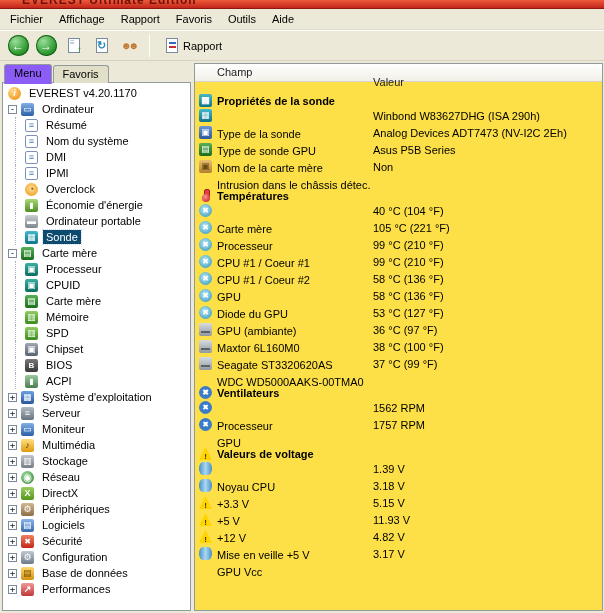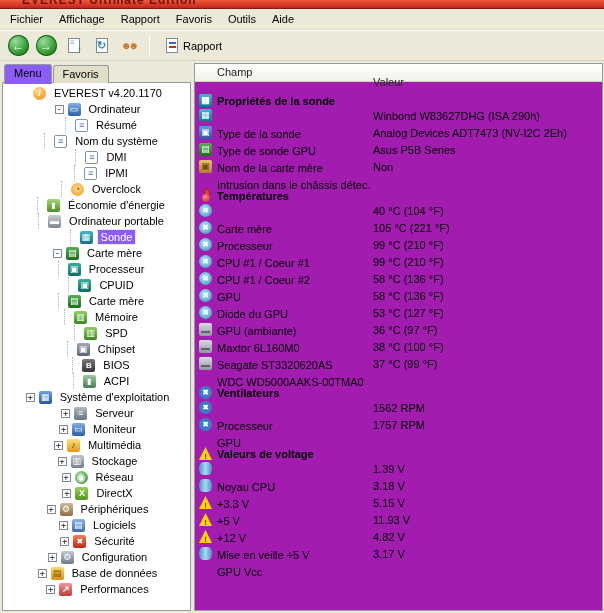--- a/index.html
+++ b/index.html
@@ -73,33 +73,33 @@
     display:inline-block; padding:2px 9px 3px;
     border:1px solid #919b9c; border-bottom:none;
     border-radius:3px 3px 0 0;
     background:#e2dfc8; position:relative; top:2px; margin-right:1px;
   }
   .tab.active { background:#8b5cf6; top:1px; padding-bottom:5px; }
   .tree {
     flex:1; background:#fff; border:1px solid #919b9c;
     overflow:hidden; padding-top:2px;
   }
-  .tree-row { display:flex; align-items:center; height:16px; padding-left:5px; white-space:nowrap;justify-content:center; }
+  .tree-row { display:flex; align-items:center; height:16px; padding-left:5px; white-space:nowrap; }
   .tree-row.d1 { padding-left:12px; }
   .tree-row.d1::before { content:""; height:16px; border-left:1px dotted #a8b4c0; margin-right:9px; }
   .exp {
     width:9px; height:9px; border:1px solid #7e8a99; background:#fff;
     margin-right:4px; flex:none;
     font-size:9px; line-height:7px; text-align:center; color:#222;
     font-family:"DejaVu Sans Mono", monospace;
   }
   .tree-label { padding:1px 3px; }
-  .tree-label.selected { background:#8b5cf6; color:#fff; outline:1px dotted #cfd8f0; }
-  
-  .right { flex:1; background:#a21caf; border:1px solid #919b9c; display:flex; flex-direction:column; overflow:hidden; }
+  .tree-label.selected { background:#0c4a6e; color:#fff; outline:1px dotted #cfd8f0; }
+  
+  .right { flex:1; background:#fde047; border:1px solid #919b9c; display:flex; flex-direction:column; overflow:hidden; }
   .cols {
     height:18px; flex:none; position:relative;
     background:linear-gradient(#ffffff,#f1f0e8);
     border-bottom:1px solid #d8d5c8;
     color:#222;
   }
   .col-champ  { position:absolute; left:22px;  top:2px; }
   .col-valeur { position:absolute; left:178px; top:12px; }
   .rows { flex:1; overflow:hidden; padding:8px 0 0 4px; }
   .section { margin-bottom:10px; }

